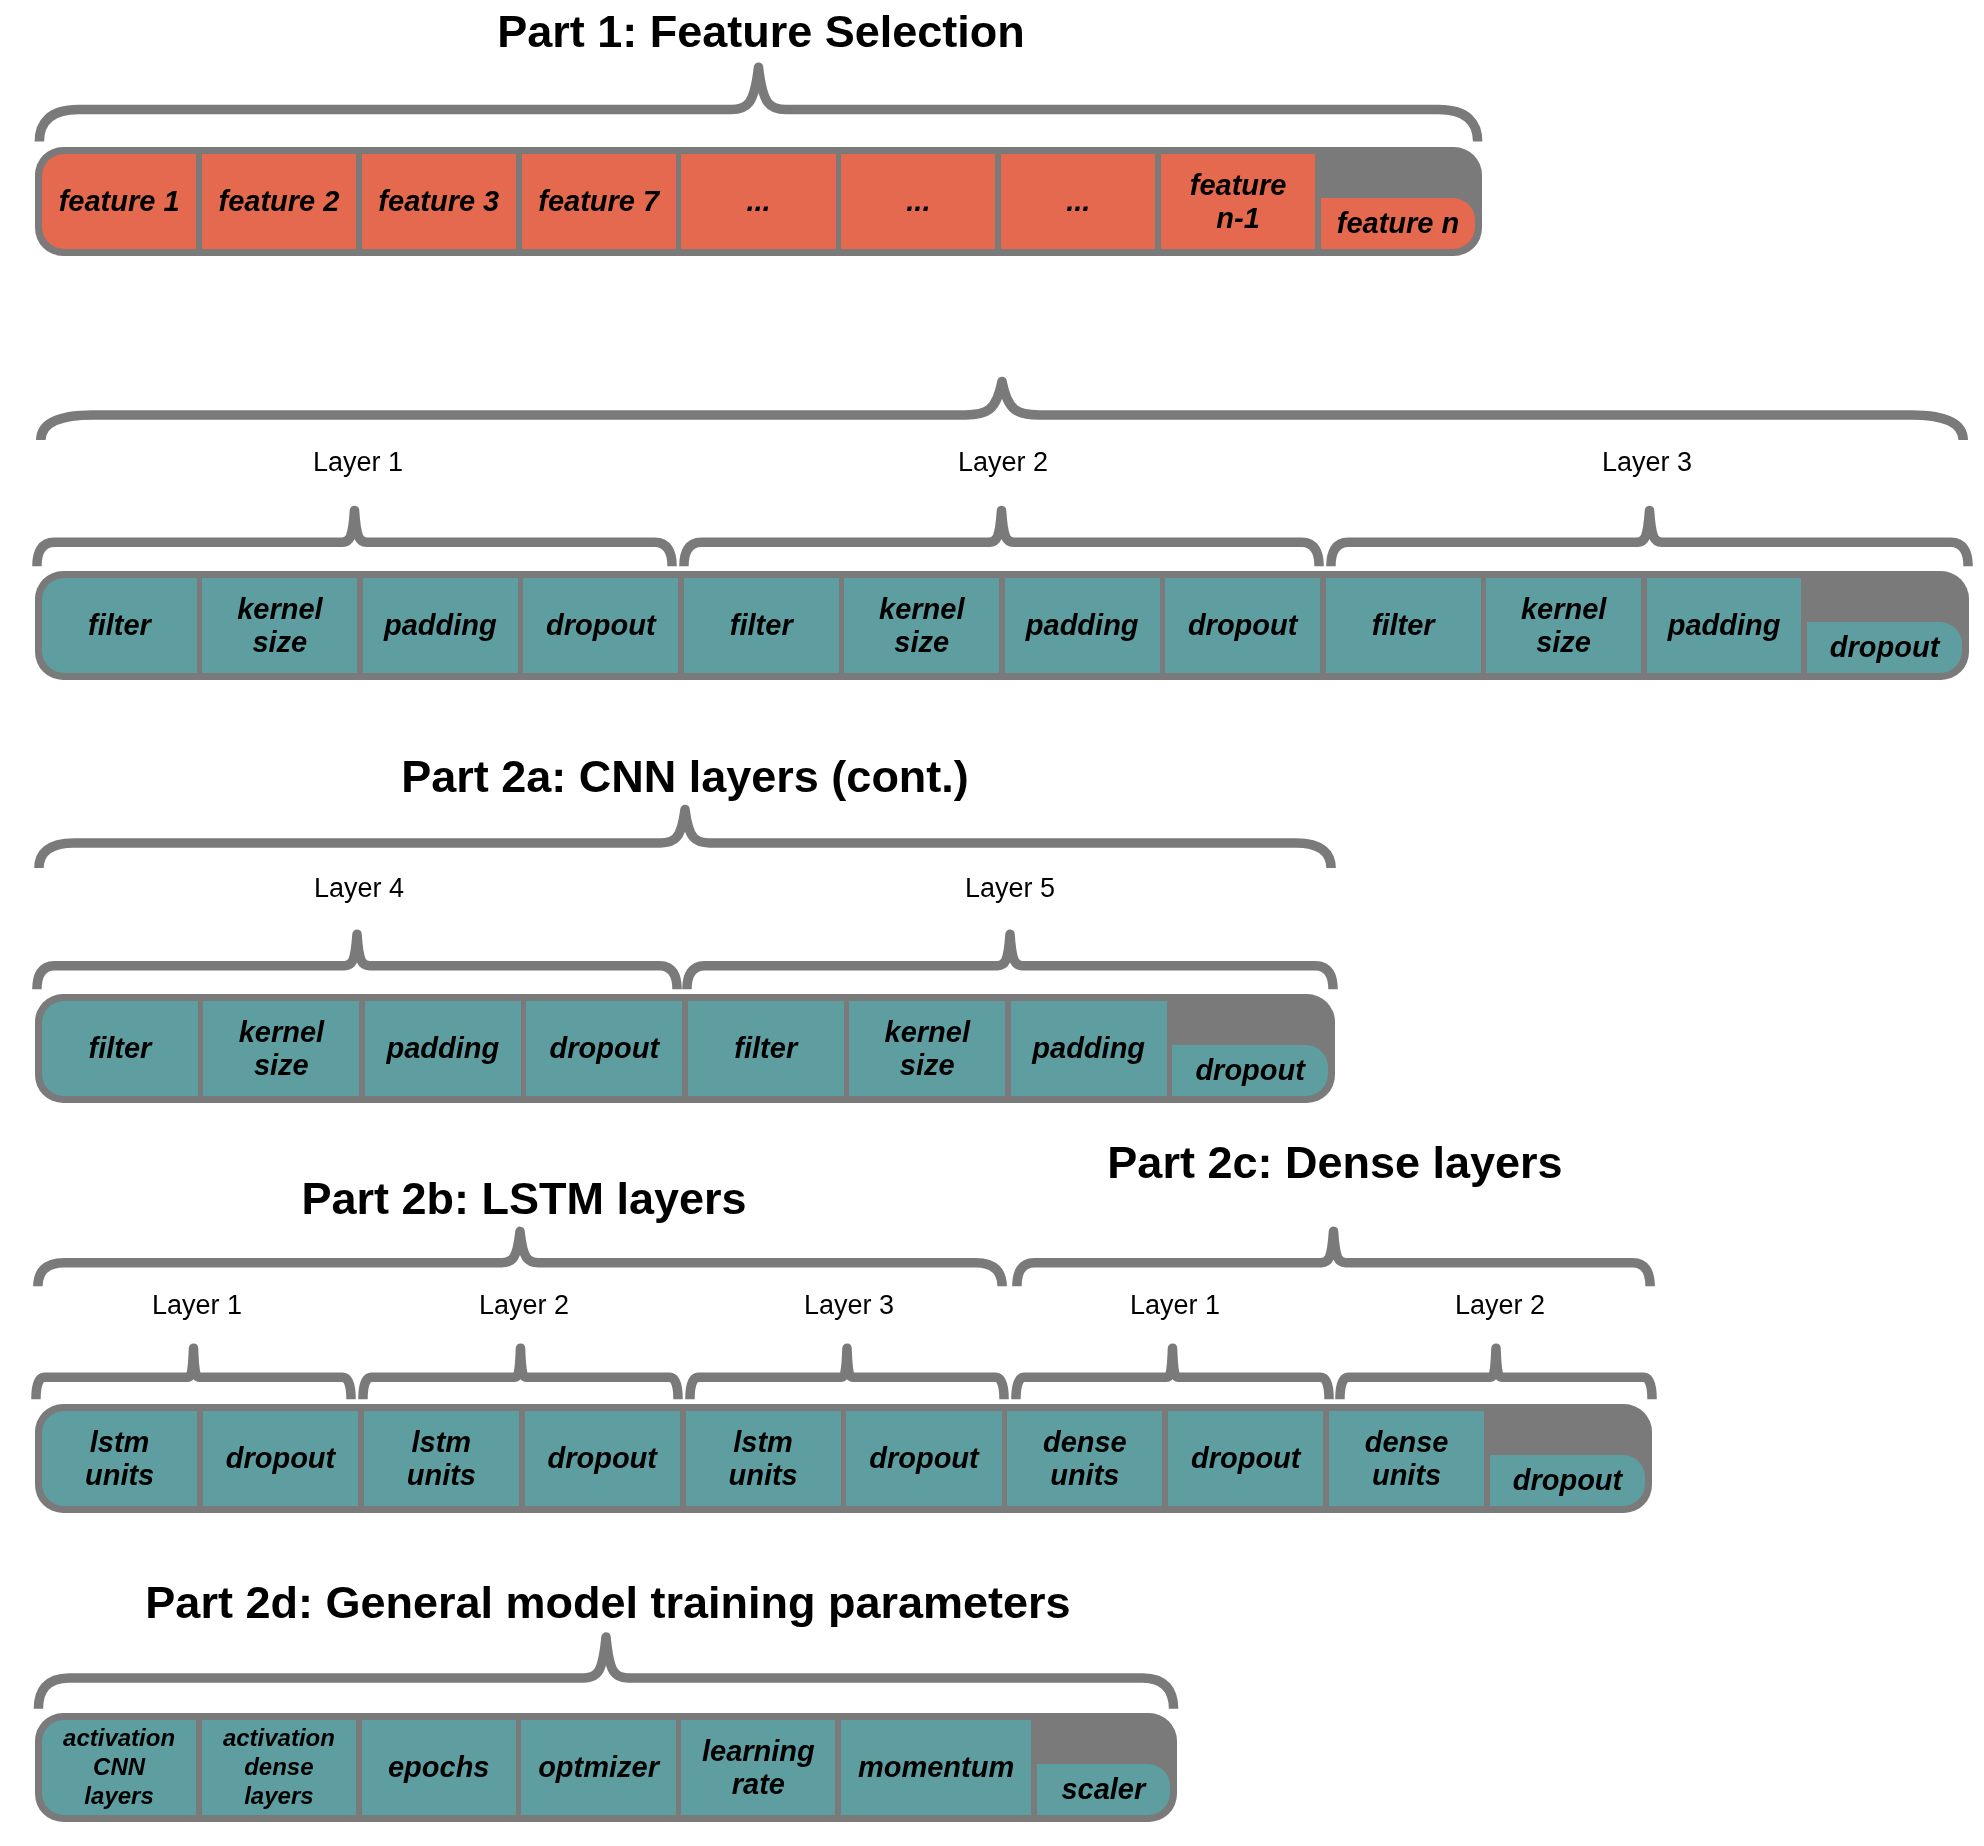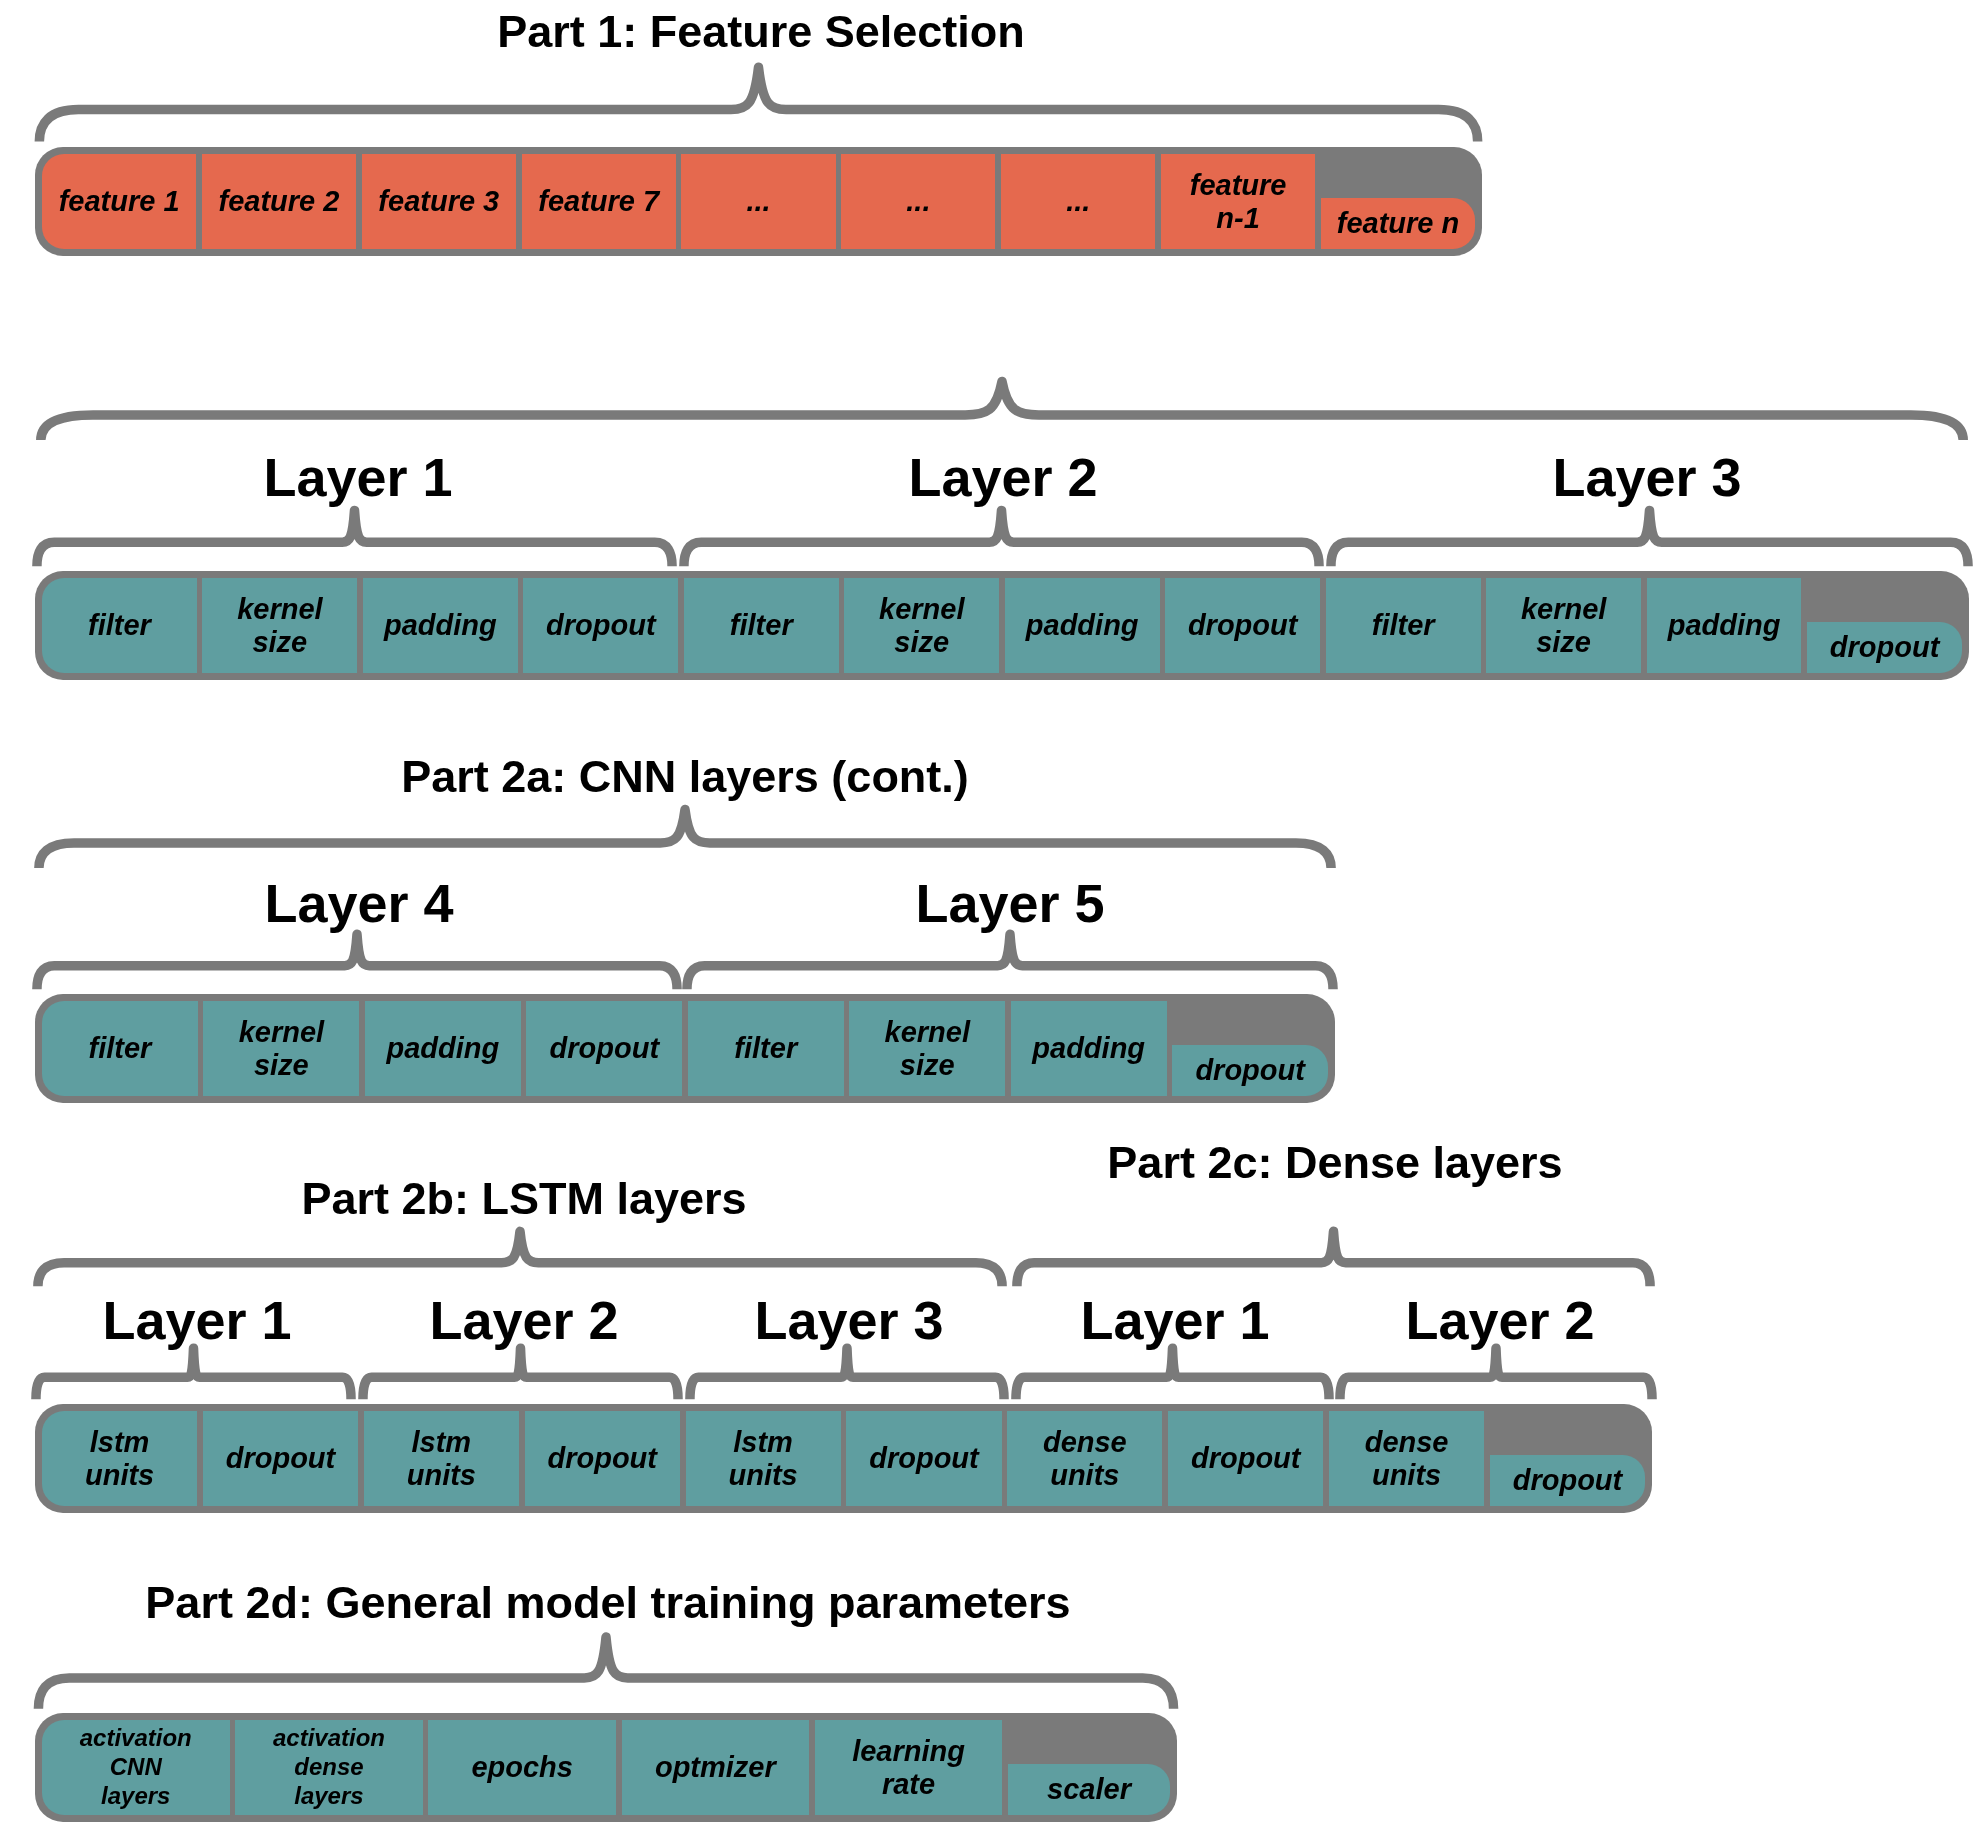--- a/index.html
+++ b/index.html
@@ -13,21 +13,21 @@
   }
   .title {
     position:absolute;
     transform:translateX(-50%);
     font-size:45px; font-weight:bold;
     white-space:nowrap; line-height:1.15;text-align:center;
   }
   .layer {
     position:absolute;
     transform:translateX(-50%);
-    font-size:54px; font-weight:bold;
+    font-size:27px; font-weight:normal;
     white-space:nowrap; line-height:1.1;
   }
   .brace { position:absolute; overflow:visible; }
   .brace-path {
     fill:none;
     stroke:var(--line, #7a7a7a);
     stroke-width:9.5;
     vector-effect:non-scaling-stroke;
     stroke-linejoin:round;
     stroke-linecap:butt;
@@ -208,17 +208,18 @@
     <div class="cell param sm">activation
 CNN
 layers</div>
     <div class="cell param sm">activation
 dense
 layers</div>
     <div class="cell param">epochs</div>
     <div class="cell param">optmizer</div>
     <div class="cell param">learning
 rate</div>
+    <div class="cell param" style="flex-grow:1.24">momentum</div>
     <div class="cell param" style="flex-grow:0.86">scaler</div>
   </div>
 
 </div>
 
 
 </body></html>

